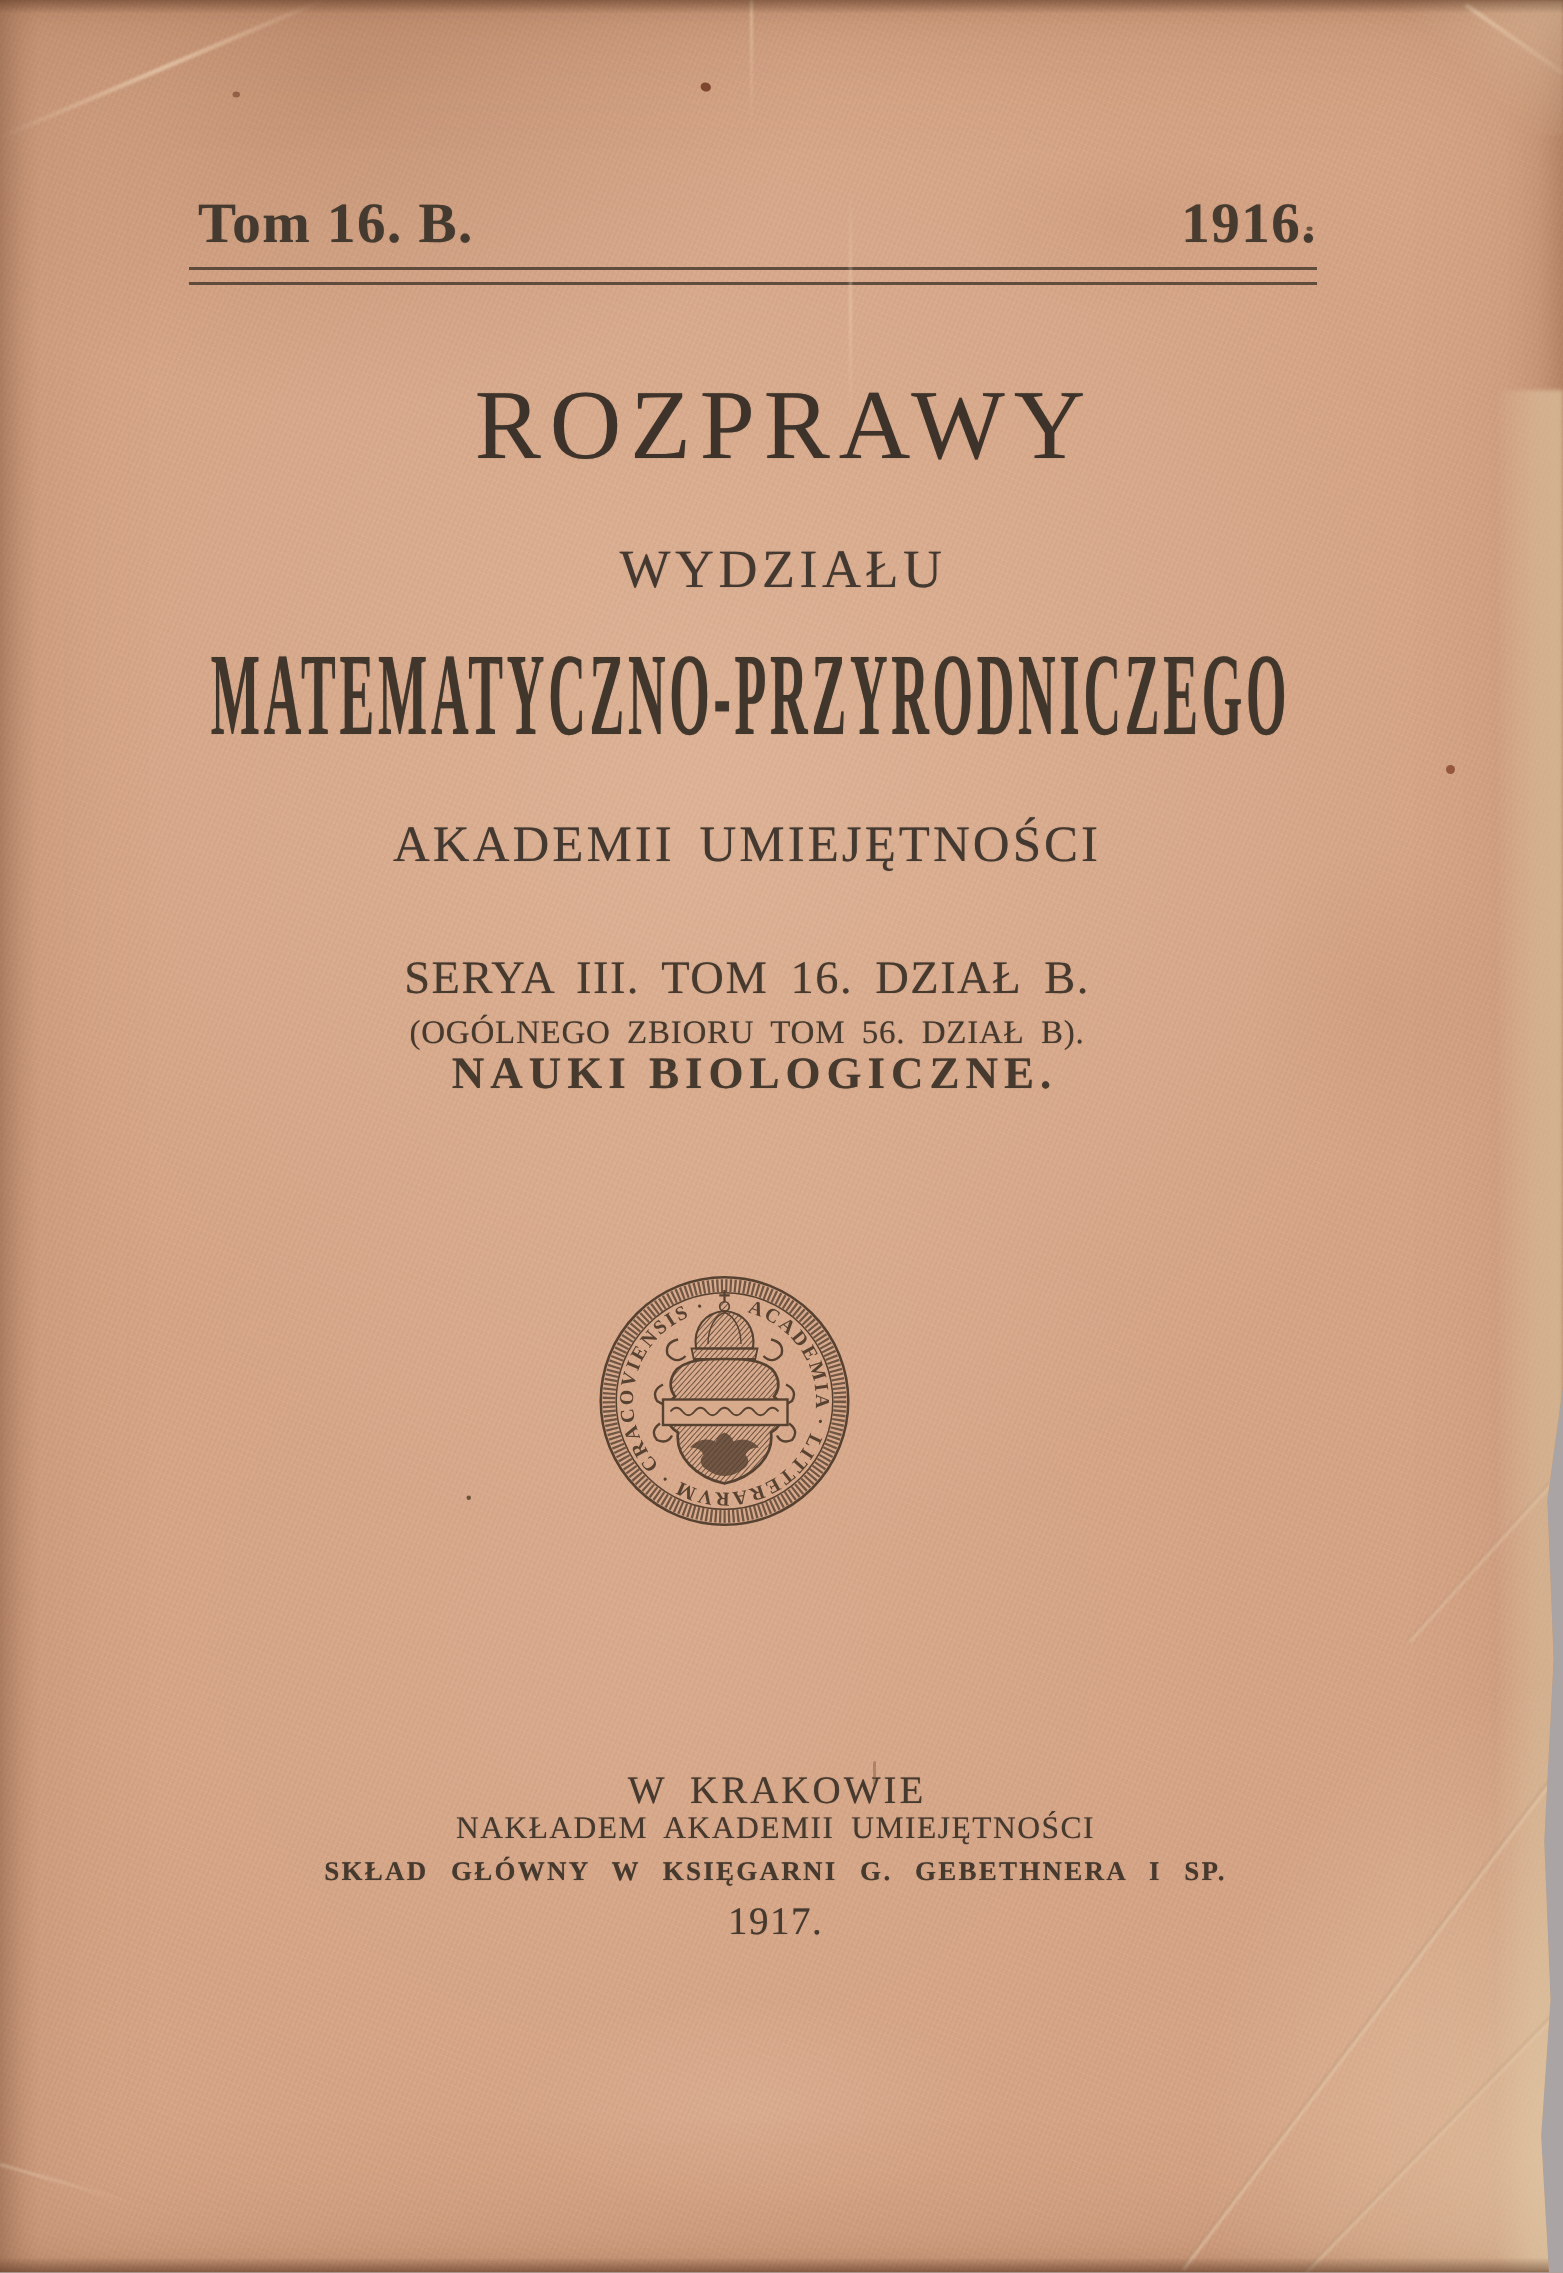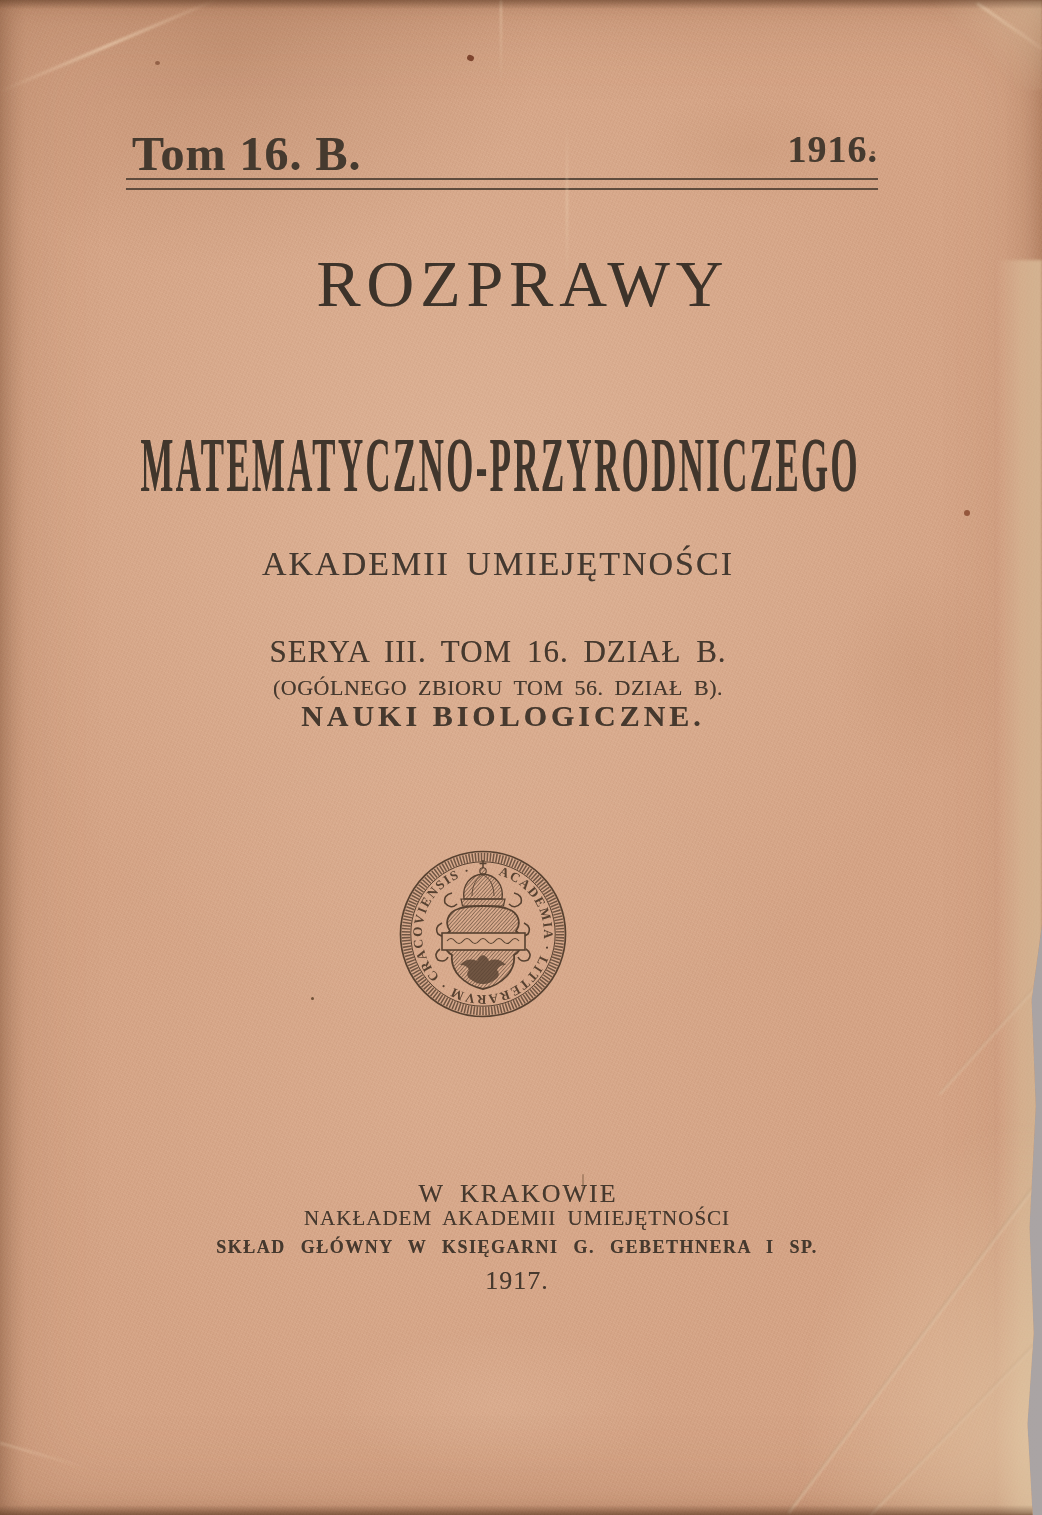--- a/index.html
+++ b/index.html
@@ -11,21 +11,21 @@
       radial-gradient(ellipse 70% 50% at 46% 34%, rgba(255,238,216,0.20), transparent 70%),
       radial-gradient(ellipse 55% 35% at 42% 72%, rgba(255,232,208,0.10), transparent 70%),
       radial-gradient(ellipse 40% 20% at 22% 3%, rgba(120,70,40,0.16), transparent 75%),
       repeating-linear-gradient(113deg, rgba(146,92,60,0.07) 0 1px, transparent 1px 3px),
       repeating-linear-gradient(23deg, rgba(255,230,205,0.05) 0 1px, transparent 1px 4px);
     box-shadow: inset 0 0 95px rgba(112,62,32,0.26), inset 0 0 16px rgba(100,55,30,0.22), inset -12px 0 26px rgba(120,70,40,0.14);
     clip-path: polygon(0 0, 100% 0, 100% 61%, 99.0% 66%, 99.4% 73%, 98.8% 81%, 99.2% 88%, 98.6% 94%, 99.1% 100%, 0 100%);
   }
   .line{position:absolute;left:0;width:1042px;text-align:center;white-space:nowrap;color:#46392e;line-height:1;
         text-shadow:0 0 0.6px rgba(70,57,46,0.55);}
-  .vol{position:absolute;left:132px;top:130px;font-size:48px;font-weight:700;letter-spacing:1px;color:#453a2f;line-height:1;
+  .vol{position:absolute;left:132px;top:130px;font-size:38px;font-weight:700;letter-spacing:1px;color:#453a2f;line-height:1;
        text-shadow:0 0 0.6px rgba(69,58,47,0.5);}
   .yr{position:absolute;right:164px;top:130px;font-size:38px;font-weight:700;letter-spacing:1px;color:#453a2f;line-height:1;
       text-shadow:0 0 0.6px rgba(69,58,47,0.5);}
   .rule{position:absolute;left:126px;top:178px;width:752px;height:8px;
         border-top:2.5px solid #4c3d31;border-bottom:2px solid #4c3d31;opacity:.85;}
   .title{top:251px;font-size:66px;letter-spacing:6px;color:#3d332a;transform:translateX(2px);}
   .sub1{top:361px;font-size:36px;letter-spacing:3px;color:#443930;transform:translateX(1px);}
   .sub2wrap{position:absolute;left:0;top:428px;width:1042px;height:72px;display:flex;align-items:center;justify-content:center;transform:translateX(-21px);}
   .sub2{display:inline-block;font-size:56px;font-weight:700;letter-spacing:4px;color:#41362c;white-space:nowrap;
         transform:scale(0.62,1.40);text-shadow:0 0 0.6px rgba(65,54,44,0.5);}
@@ -79,20 +79,21 @@
 <body>
 
 <div class="scan">
   <div class="cover">
 
     <div class="vol">Tom 16. B.</div>
     <div class="yr">1916.</div>
     <div class="rule"></div>
 
     <div class="line title">ROZPRAWY</div>
+    <div class="line sub1">WYDZIAŁU</div>
     <div class="sub2wrap">
       <span class="sub2">MATEMATYCZNO-PRZYRODNICZEGO</span>
     </div>
     <div class="line sub3">AKADEMII UMIEJĘTNOŚCI</div>
 
     <div class="line ser1">SERYA III. TOM 16. DZIAŁ B.</div>
     <div class="line ser2">(OGÓLNEGO ZBIORU TOM 56. DZIAŁ B).</div>
     <div class="line ser3">NAUKI BIOLOGICZNE.</div>
 
     <svg class="seal" viewBox="0 0 170 170" xmlns="http://www.w3.org/2000/svg">

